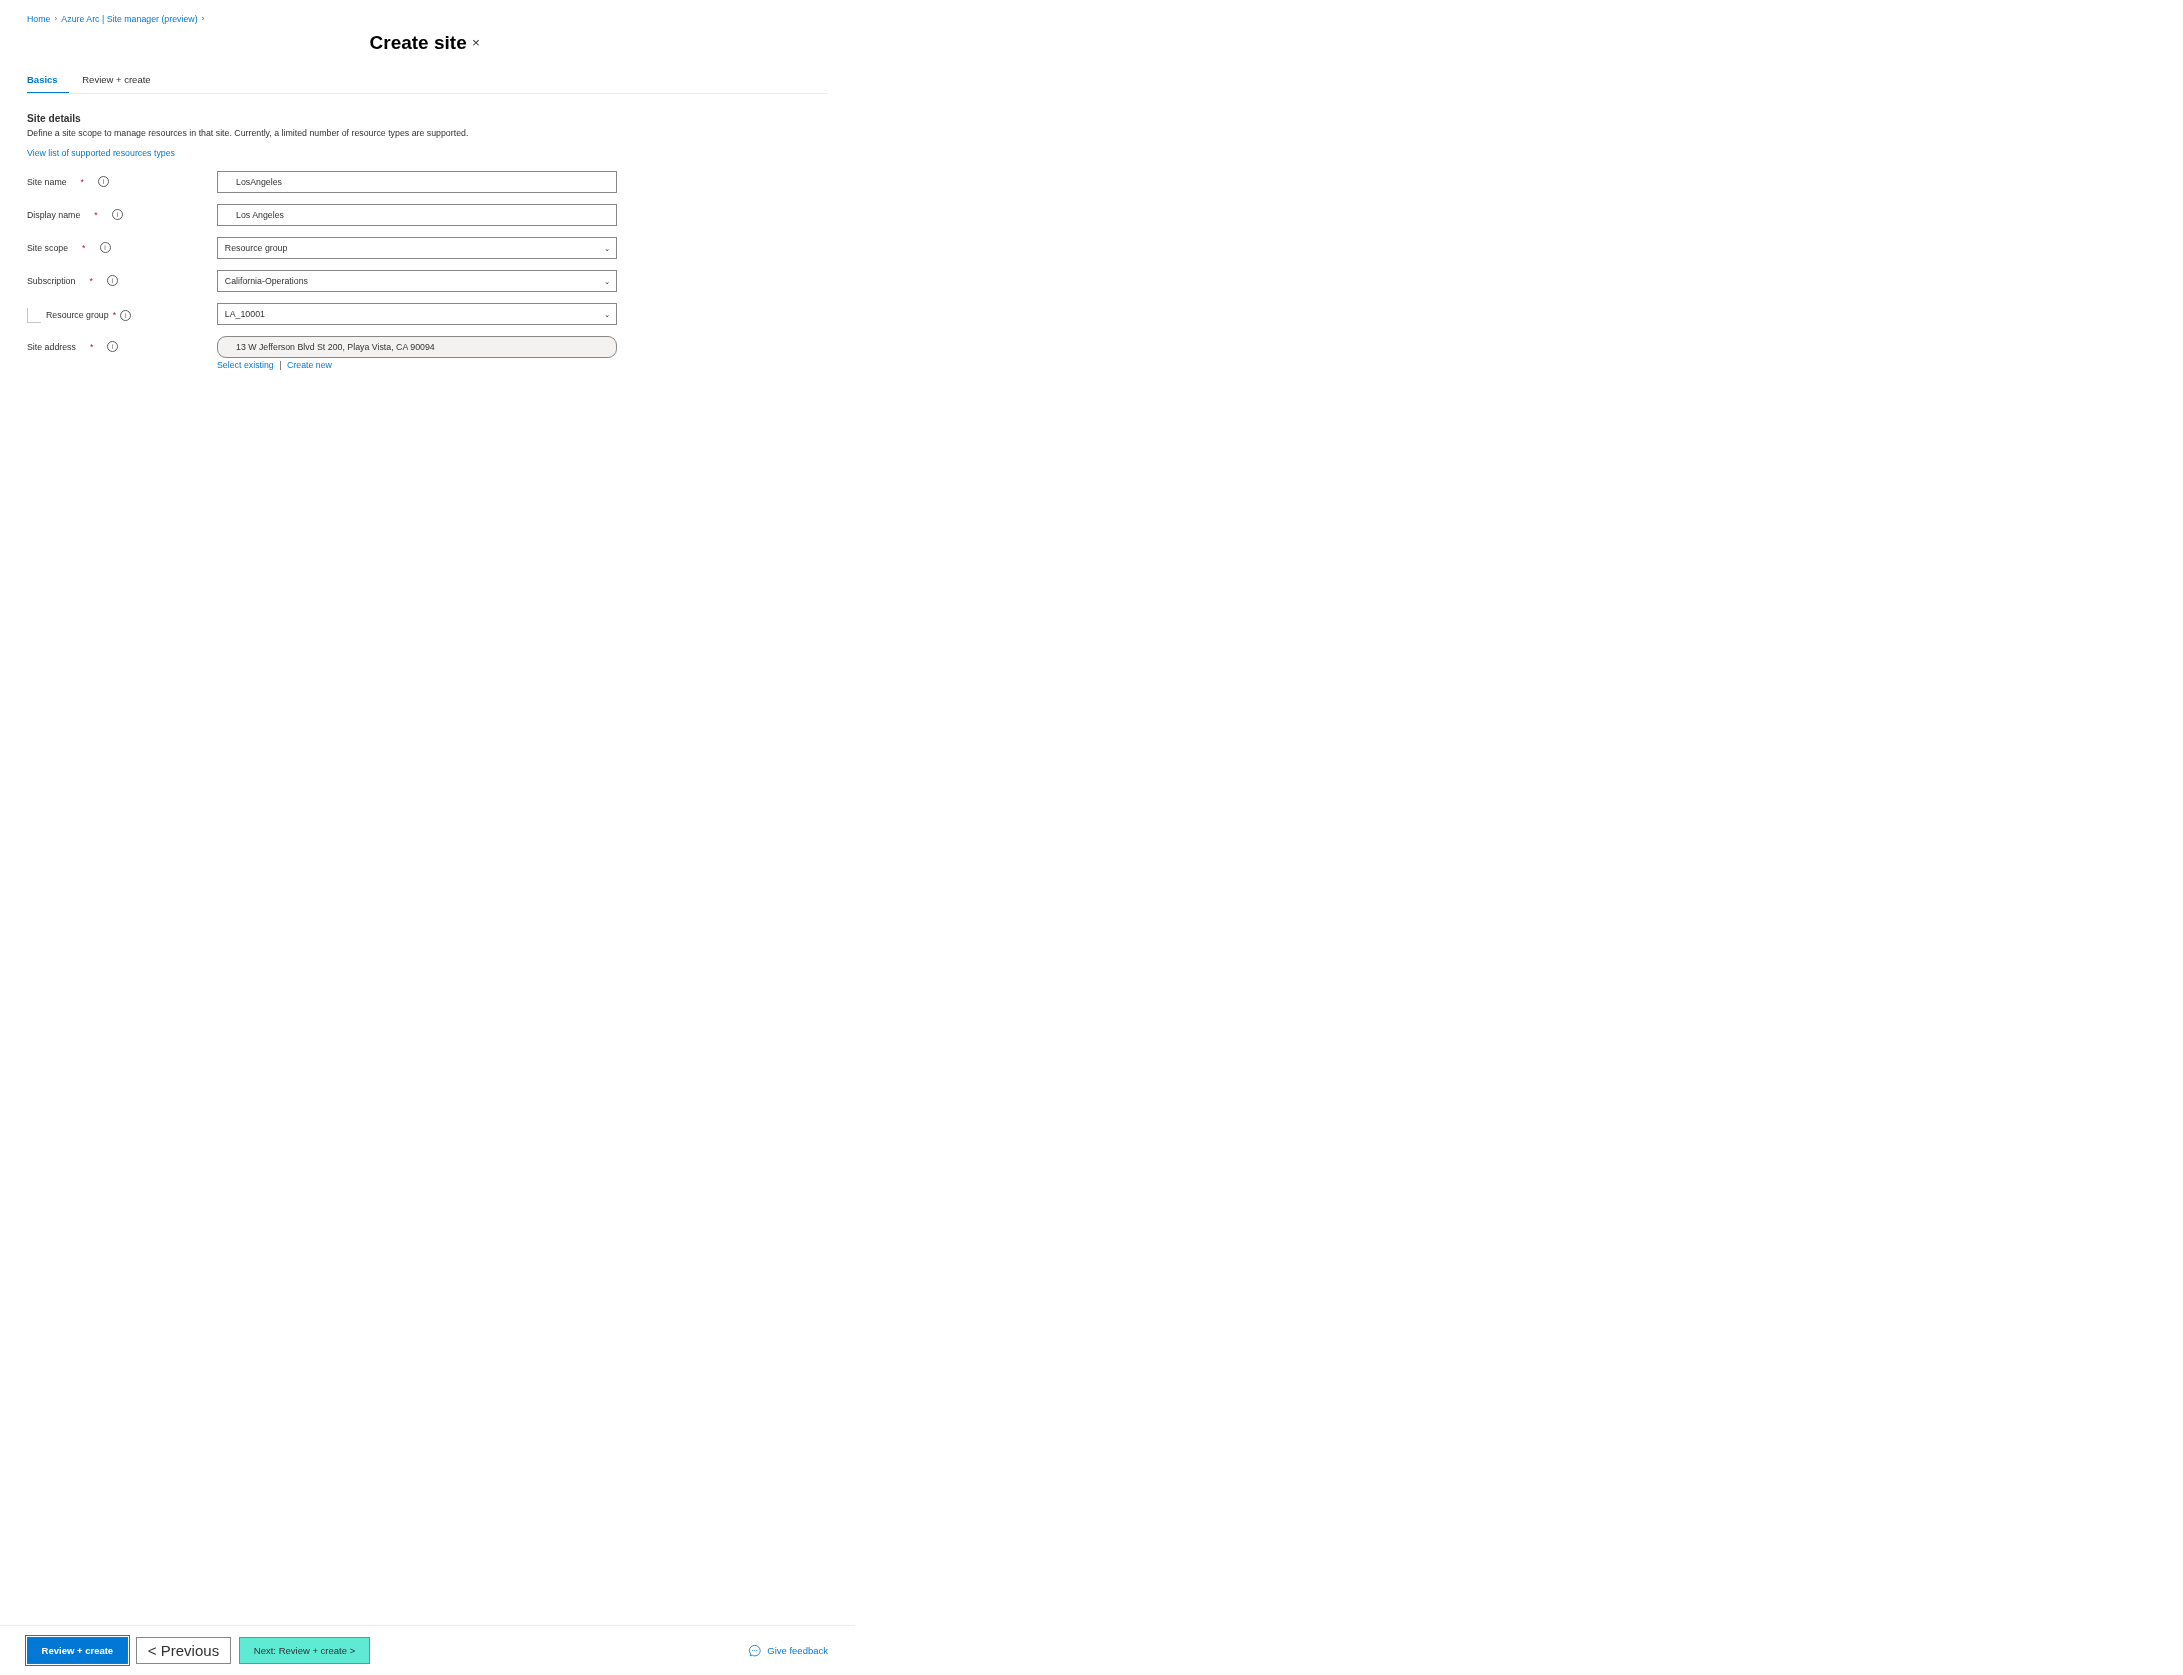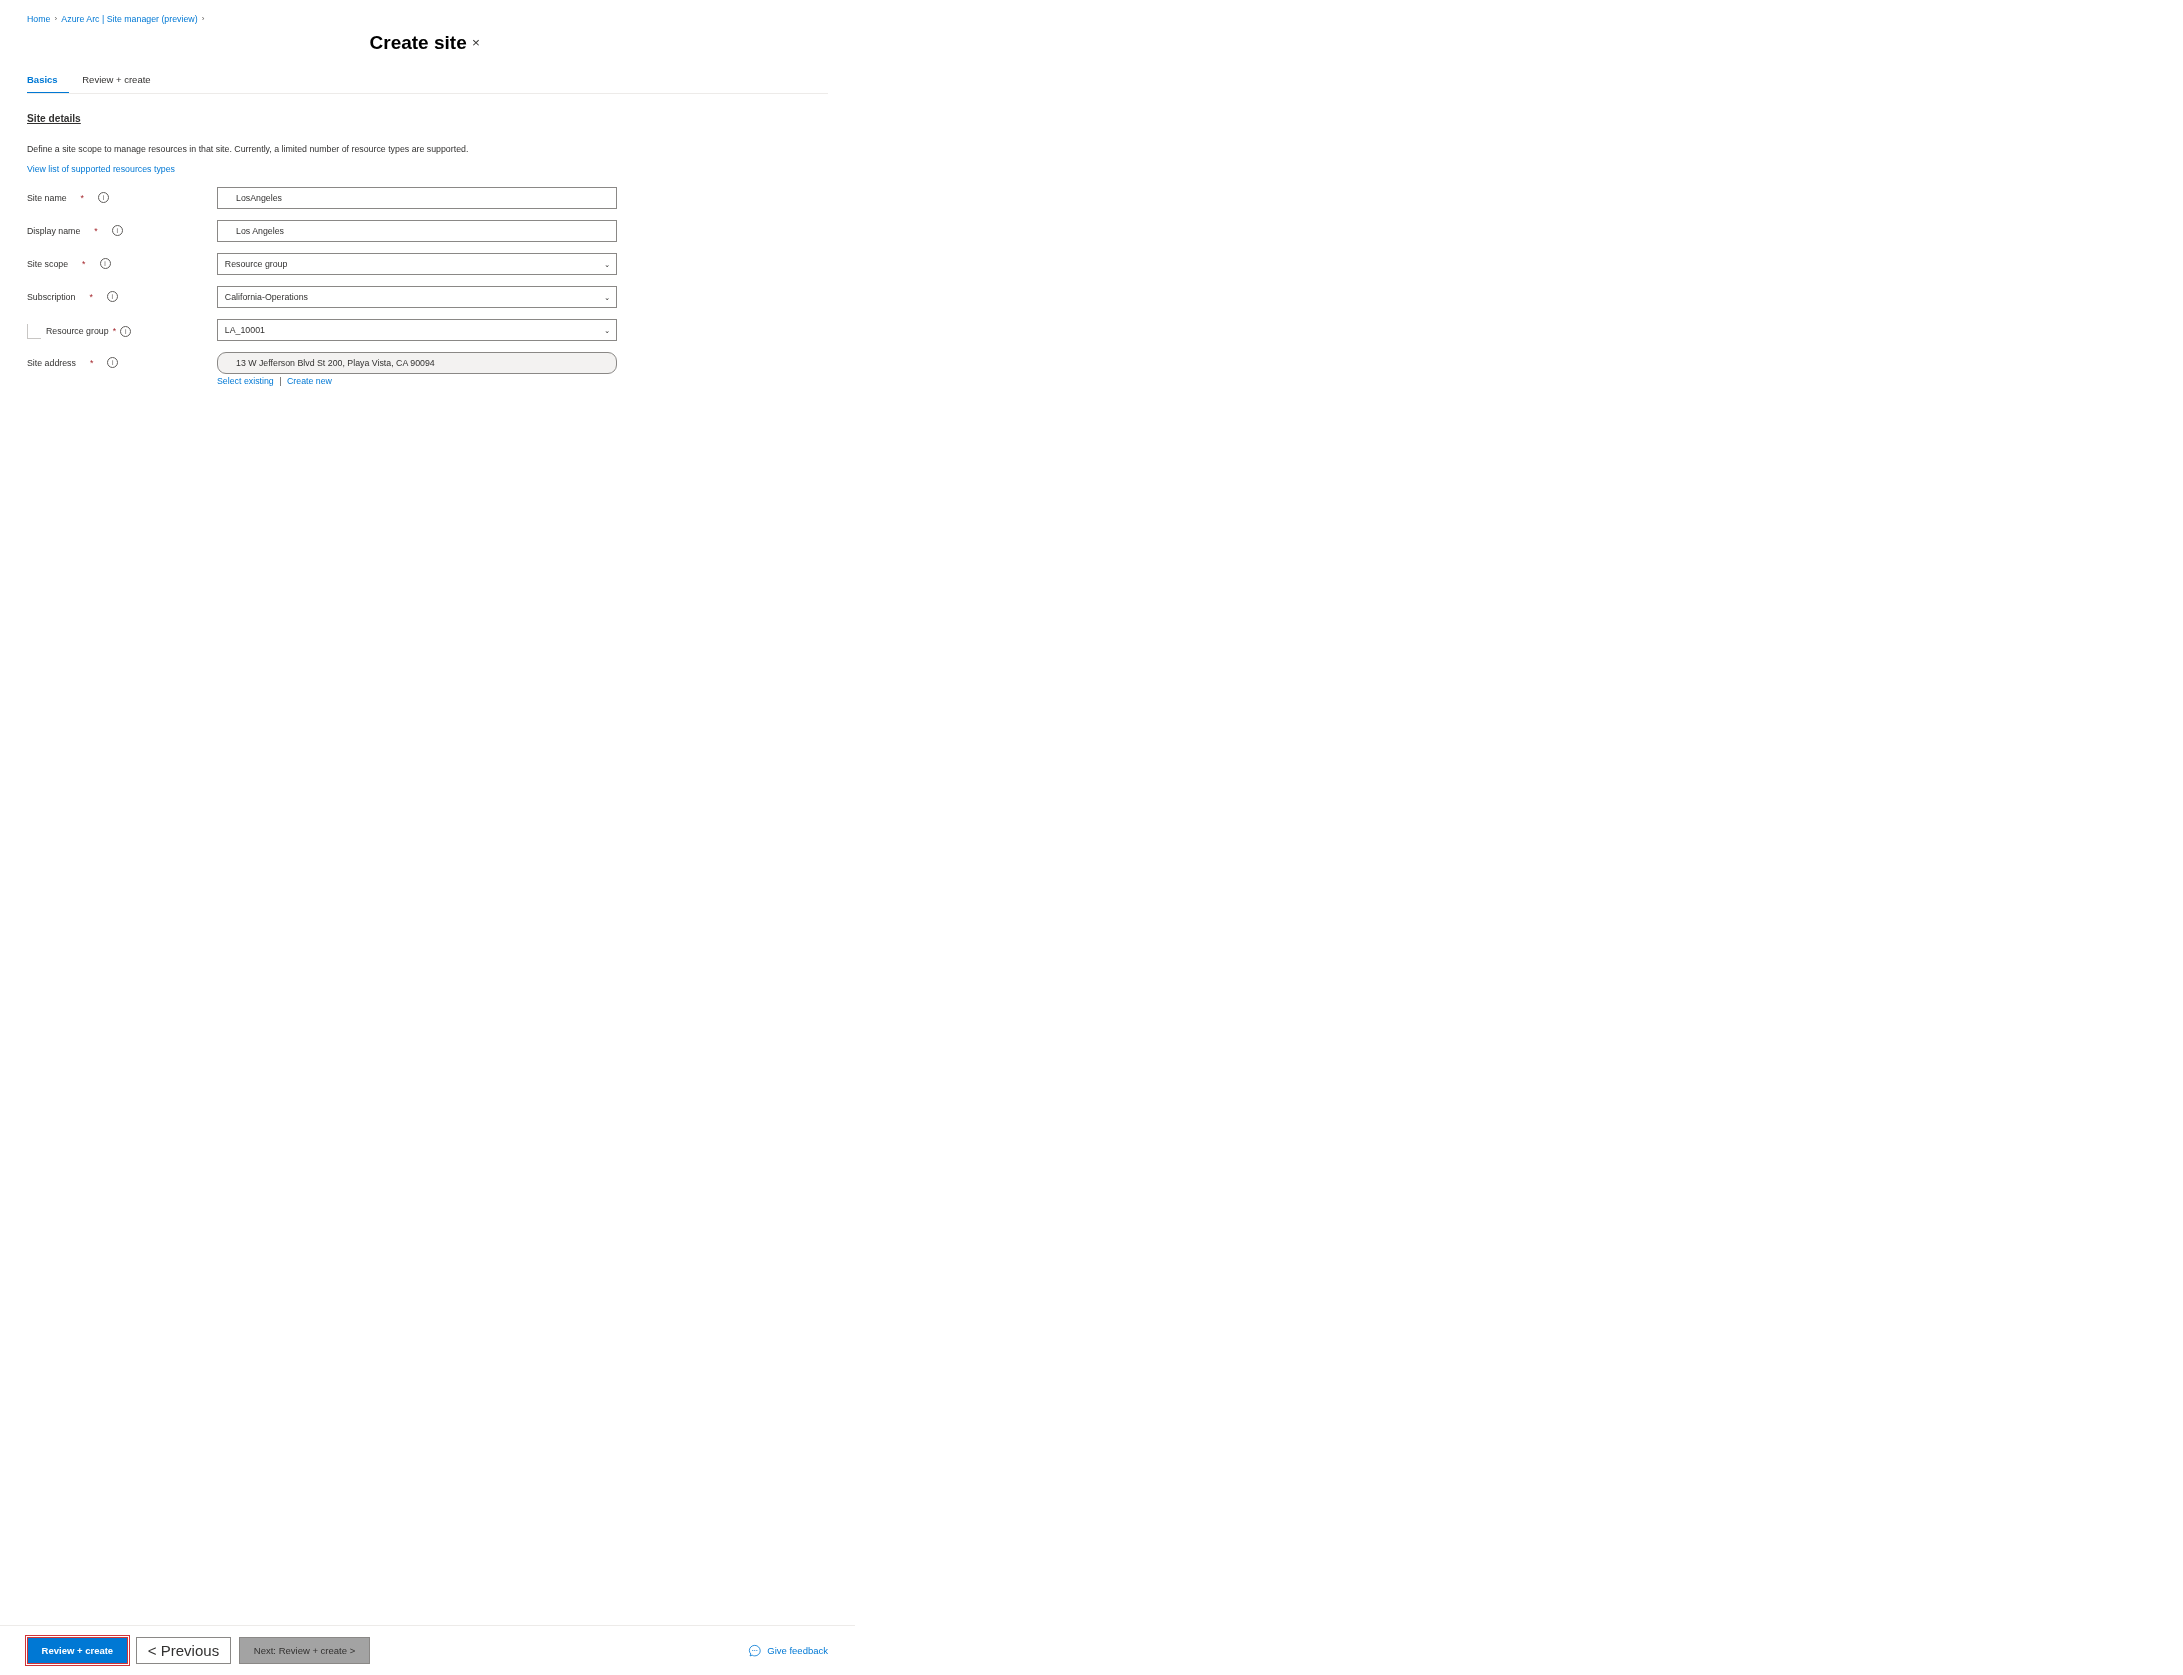--- a/index.html
+++ b/index.html
@@ -74,22 +74,21 @@
     .tab.active {
       color: #0078d4;
       border-bottom: 1.4px solid #0078d4;
       font-weight: 600;
     }
 
     
     .section-title {
       font-size: 10.2px;
       font-weight: 700;
-      margin-bottom: 19px;
-      text-decoration: underline;
+      margin-bottom: 3px;
     }
     .section-desc {
       font-size: 8.8px;
       color: #323130;
       margin-bottom: 6.8px;
       line-height: 1.5;
     }
     .link-blue {
       color: #0078d4;
       text-decoration: none;
@@ -232,21 +231,21 @@
       background: #fff;
       color: #323130;
       border: 0.7px solid #8a8886;
       padding: 2px 11px;
       font-size: 15px;
       cursor: pointer;
       height: 27px;
     }
 
     .btn-next {
-      background: #a3a3a3;
+      background: #5eead4;
       color: #323130;
       border: 0.7px solid #8a8886;
       padding: 5.4px 13.6px;
       font-size: 9.5px;
       cursor: pointer;
       height: 27px;
     }
 
     .spacer { flex: 1; }
 

